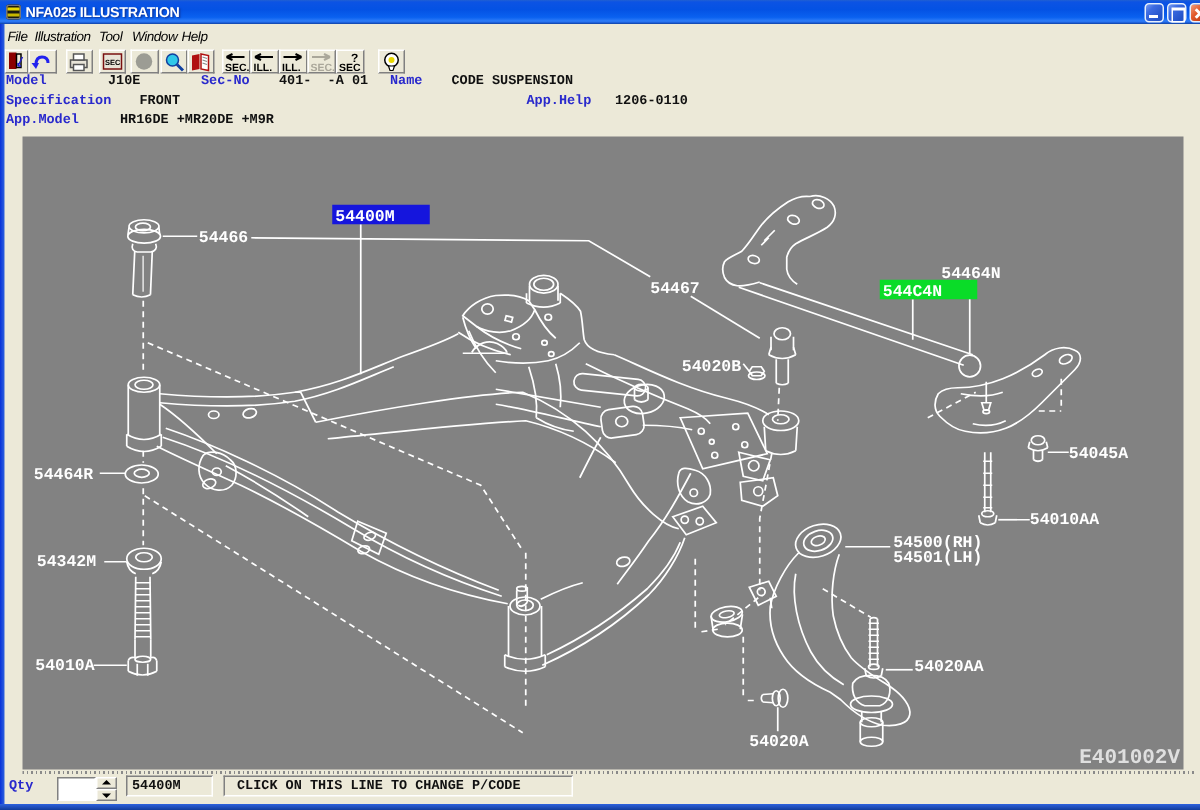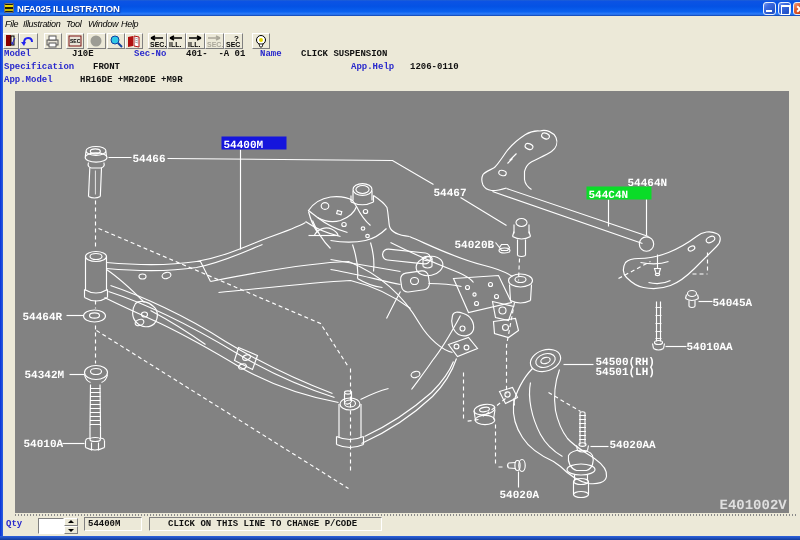--- a/index.html
+++ b/index.html
@@ -128,21 +128,21 @@
           <circle cx="8" cy="6" r="2" fill="#E8D800"></circle>
           <path d="M6,10 L10,10 L9,13 L7,13 Z" fill="#fff" stroke="#000" stroke-width="0.8"></path>
         </svg></div>
   </div>
   <div class="abs info" style="left:0;top:48px;width:800px;height:39px;">
     <span class="b" style="left:4px;top:1px">Model</span>
     <span class="k" style="left:72px;top:1px">J10E</span>
     <span class="b" style="left:134px;top:1px">Sec-No</span>
     <span class="k" style="left:186px;top:1px">401-  -A 01</span>
     <span class="b" style="left:260px;top:1px">Name</span>
-    <span class="k" style="left:301px;top:1px">CLICK SUSPENSION</span>
+    <span class="k" style="left:301px;top:1px">CODE SUSPENSION</span>
     <span class="b" style="left:4px;top:14px">Specification</span>
     <span class="k" style="left:93px;top:14px">FRONT</span>
     <span class="b" style="left:351px;top:14px">App.Help</span>
     <span class="k" style="left:410px;top:14px">1206-0110</span>
     <span class="b" style="left:4px;top:27px">App.Model</span>
     <span class="k" style="left:80px;top:27px">HR16DE +MR20DE +M9R</span>
   </div>
   <div class="abs canvas" id="canvas">
   <svg width="774" height="422" viewBox="15 91 774 422" fill="none" stroke="#fff" stroke-width="1.15" font-family="'Liberation Mono',monospace" font-weight="bold">
         <g transform="translate(0.5,0.5)">
@@ -421,16 +421,16 @@
   <div class="abs dotline"></div>
   <div class="abs qty">Qty</div>
   <div class="abs spinfield"></div>
   <div class="abs spinbtn" style="top:518px">
       <span class="arrow-up"></span>
     </div>
   <div class="abs spinbtn" style="top:526px">
       <span class="arrow-dn"></span>
     </div>
   <div class="abs sunk" style="left:84px;width:58px;padding-left:3px;">54400M</div>
-  <div class="abs sunk" style="left:149px;width:233px;padding-left:18px;">CLICK ON THIS LINE TO CHANGE P/CODE</div>
+  <div class="abs sunk" style="left:149px;width:233px;padding-left:8px;">CLICK ON THIS LINE TO CHANGE P/CODE</div>
   <div class="abs bleft"></div>
   <div class="abs bbot"></div>
 </div>
 
 </body></html>

